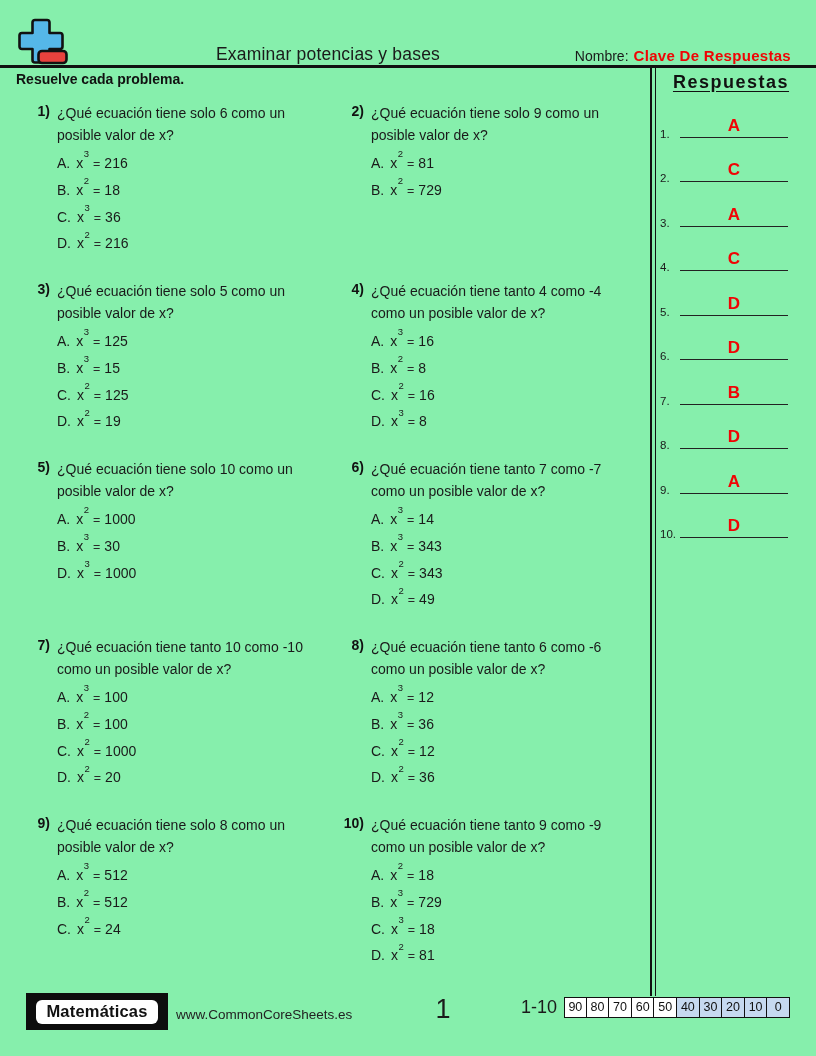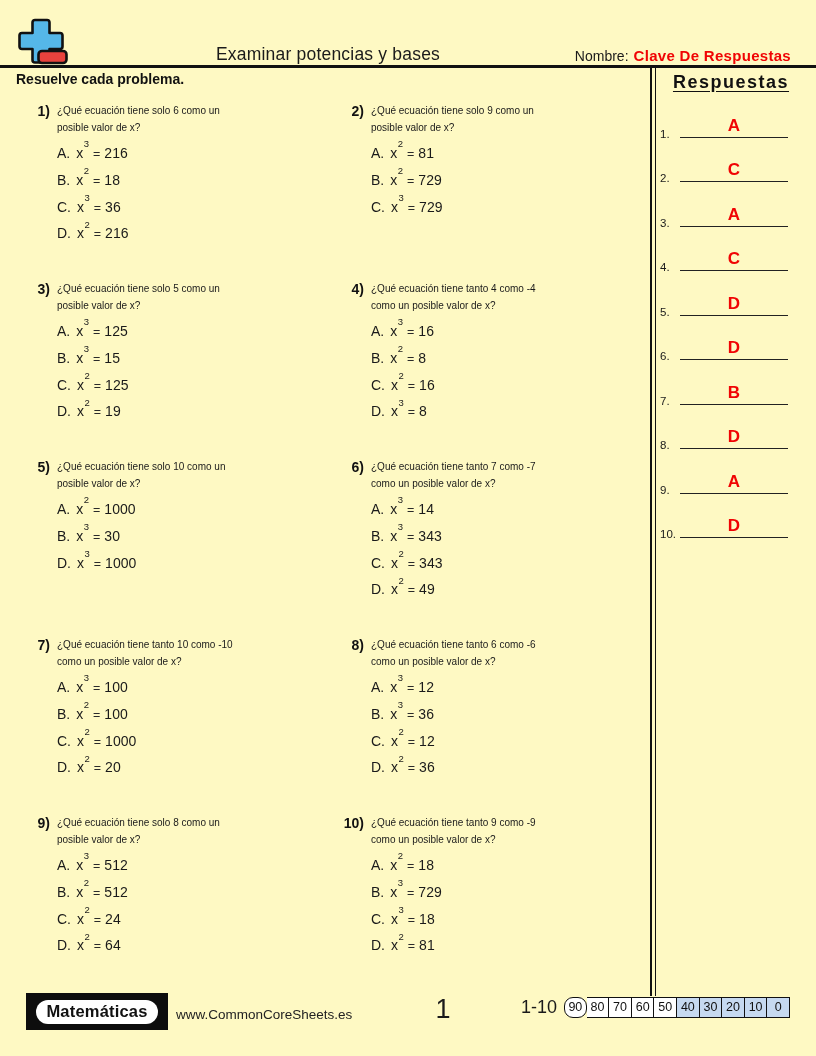--- a/index.html
+++ b/index.html
@@ -1,38 +1,38 @@
 <!DOCTYPE html>
 <html><head>
 <meta charset="utf-8">
 <style>
   * { margin:0; padding:0; box-sizing:border-box; }
   html,body { background:#fff; }
   body { font-family:"Liberation Sans", sans-serif; color:#111; }
-  .page { position:relative; width:816px; height:1056px; background:#fef9c3; overflow:hidden; }
+  .page { position:relative; width:816px; height:1056px; background:#86efac; overflow:hidden; }
 
   
   .logo { position:absolute; left:16px; top:17px; width:52px; height:50px; z-index:3; }
   .header-rule { position:absolute; left:0; top:65px; width:816px; height:2.5px; background:#111; }
   .page-title { position:absolute; left:0; top:44px; width:656px; text-align:center;
                 font-size:17.5px; letter-spacing:.2px; color:#1a1a1a; }
   .name-area { position:absolute; right:25px; top:47px; white-space:nowrap; font-size:14px; }
   .name-label { color:#1a1a1a; }
   .name-value { color:#f00404; font-weight:bold; font-size:15px; margin-left:5px; letter-spacing:.3px; }
 
   .instruction { position:absolute; left:16px; top:71px; font-weight:bold; font-size:14px; }
 
   
   .questions-grid { position:absolute; left:24px; top:100px; width:626px;
                     display:grid; grid-template-columns:314px 312px; grid-auto-rows:178px; }
   .question { display:flex; padding-top:2px; }
   .q-num { font-weight:bold; font-size:14px; width:26px; min-width:26px; text-align:right;
            margin-right:7px; line-height:18.5px; }
   .q-body { flex:1; }
-  .q-text { font-size:10px; line-height:17px; white-space:pre-line; color:#1a1a1a; }
+  .q-text { font-size:14px; line-height:22px; white-space:pre-line; color:#1a1a1a; }
   .q-options { margin-top:8px; }
   .q-option { font-size:14px; line-height:19px; margin-bottom:6.8px; color:#1a1a1a; }
   .opt-label { margin-right:6px; }
   .opt-base { }
   .opt-exp { font-size:9.5px; line-height:0; position:relative; top:-5px; margin-left:.5px; }
   .opt-sign { font-size:12.5px; color:#2a2a2a; margin:0 4px; }
 
   
   .divider-line { position:absolute; top:67px; height:929px; width:1.6px; background:#111; }
   .divider-a { left:650px; } .divider-b { left:654.5px; }
@@ -42,30 +42,30 @@
   .answers-list { position:absolute; left:656px; top:96px; width:150px; }
   .answer-item { position:relative; height:44.5px; }
   .ans-num { position:absolute; left:4px; bottom:1px; font-size:11.5px; color:#1a1a1a; }
   .ans-line { position:absolute; left:24px; width:108px; bottom:3px; height:30px;
               border-bottom:1.7px solid #222; display:flex; justify-content:center; align-items:flex-end; }
   .ans-letter { color:#f00404; font-weight:bold; font-size:17px; margin-bottom:1px; }
 
   
   .brand-rect { position:absolute; left:26px; top:993px; width:142px; height:37px; background:#0d0d0d;
                 display:flex; align-items:center; justify-content:center; }
-  .brand-pill { background:#fff; border-radius:12px; padding:2px 10px 3px;
+  .brand-pill { background:#fff; border-radius:6px; padding:2px 10px 3px;
                 font-weight:bold; font-size:16.5px; letter-spacing:.2px; }
   .website { position:absolute; left:176px; top:1007px; font-size:13.5px; color:#222; }
   .page-num { position:absolute; left:426px; top:994px; width:34px; text-align:center; font-size:27px; color:#1a1a1a; }
   .score-wrap { position:absolute; top:997px; right:26px; display:flex; align-items:center; }
   .score-range { font-size:18px; margin-right:7px; color:#1a1a1a; }
   .score-table { display:flex; }
   .score-cell { width:22.6px; height:21px; border:1.6px solid #111; border-left:none;
                 text-align:center; font-size:12.5px; line-height:18px; background:#fff; }
-  .score-cell:first-child { border-left:1.6px solid #111;border-radius:9px; }
+  .score-cell:first-child { border-left:1.6px solid #111; }
   .score-cell.highlight { background:#c6d9f0; }
 </style>
 </head>
 <body>
 
 <div class="page">
 
   <svg class="logo" viewBox="0 0 52 50">
     <path d="M19,3 h12 q2.5,0 2.5,2.5 V16 h10.5 q2.5,0 2.5,2.5 v11 q0,2.5 -2.5,2.5 H33.5 V43 q0,2.5 -2.5,2.5 h-12 q-2.5,0 -2.5,-2.5 V32 H6 q-2.5,0 -2.5,-2.5 v-11 q0,-2.5 2.5,-2.5 h10.5 V5.5 q0,-2.5 2.5,-2.5 z" fill="#55b7e8" stroke="#111" stroke-width="2.6" stroke-linejoin="round"></path>
     <rect x="22.5" y="34" width="28" height="12" rx="3.5" fill="#e8423d" stroke="#111" stroke-width="2.6"></rect>
@@ -110,23 +110,20 @@
 posible valor de x?</div>
       <div class="q-options">
   <div class="q-option">
     <span class="opt-label">A.</span><span class="opt-base">x</span><sup class="opt-exp">2</sup><span class="opt-sign">=</span><span class="opt-value">81</span>
   </div>
 
   <div class="q-option">
     <span class="opt-label">B.</span><span class="opt-base">x</span><sup class="opt-exp">2</sup><span class="opt-sign">=</span><span class="opt-value">729</span>
   </div>
 
-  <div class="q-option">
-    <span class="opt-label">C.</span><span class="opt-base">x</span><sup class="opt-exp">3</sup><span class="opt-sign">=</span><span class="opt-value">729</span>
-  </div>
 
 </div>
     </div>
   </div>
 
   <div class="question">
     <span class="q-num">3)</span>
     <div class="q-body">
       <div class="q-text">¿Qué ecuación tiene solo 5 como un
 posible valor de x?</div>
@@ -283,23 +280,20 @@
   </div>
 
   <div class="q-option">
     <span class="opt-label">B.</span><span class="opt-base">x</span><sup class="opt-exp">2</sup><span class="opt-sign">=</span><span class="opt-value">512</span>
   </div>
 
   <div class="q-option">
     <span class="opt-label">C.</span><span class="opt-base">x</span><sup class="opt-exp">2</sup><span class="opt-sign">=</span><span class="opt-value">24</span>
   </div>
 
-  <div class="q-option">
-    <span class="opt-label">D.</span><span class="opt-base">x</span><sup class="opt-exp">2</sup><span class="opt-sign">=</span><span class="opt-value">64</span>
-  </div>
 </div>
     </div>
   </div>
 
   <div class="question">
     <span class="q-num">10)</span>
     <div class="q-body">
       <div class="q-text">¿Qué ecuación tiene tanto 9 como -9
 como un posible valor de x?</div>
       <div class="q-options">

